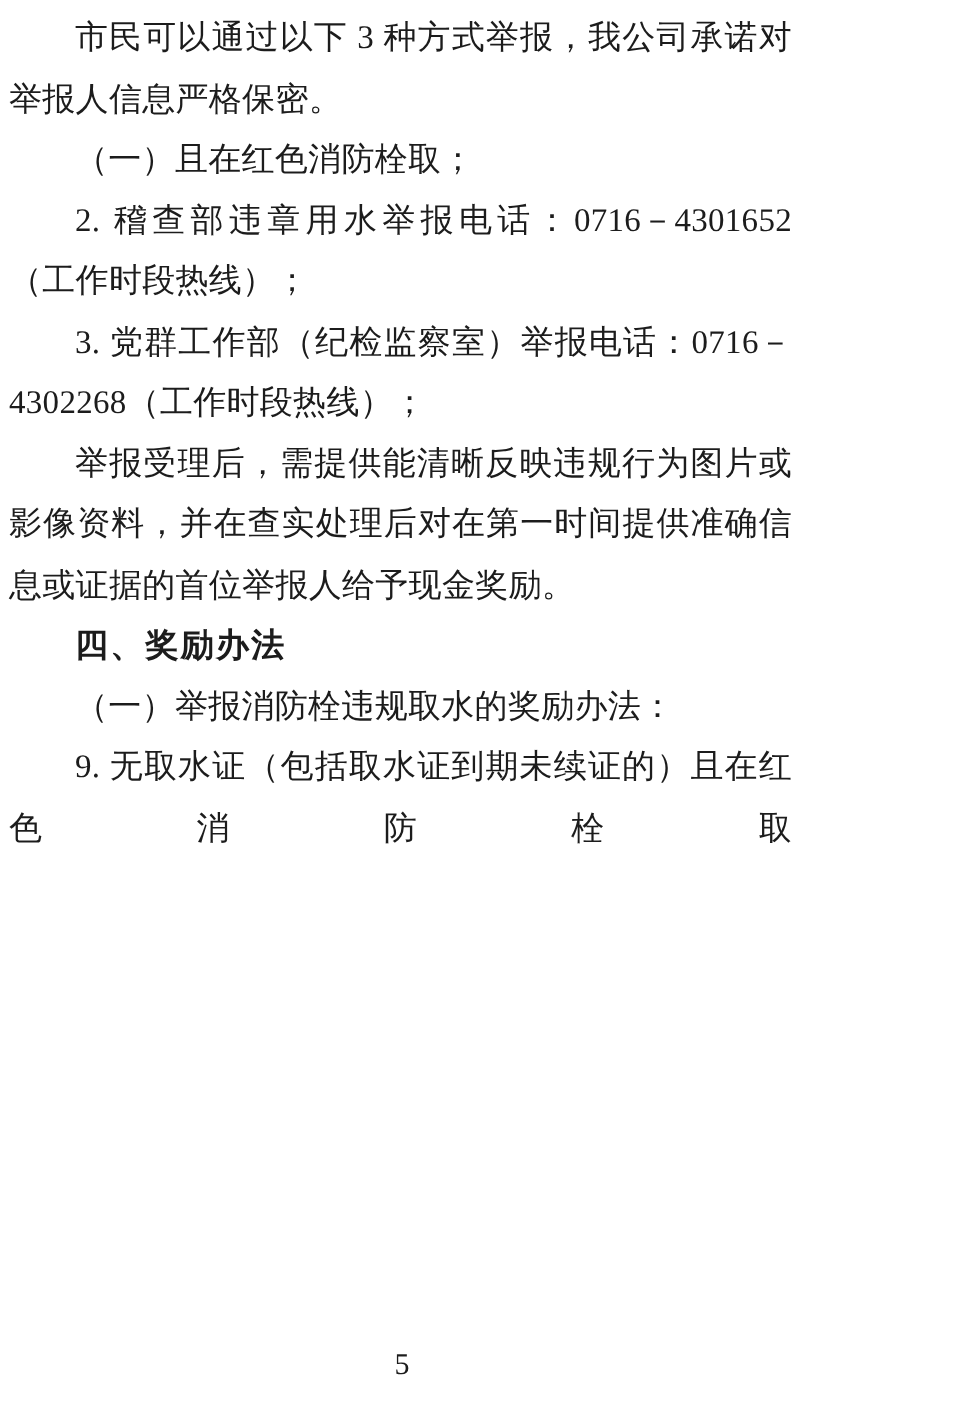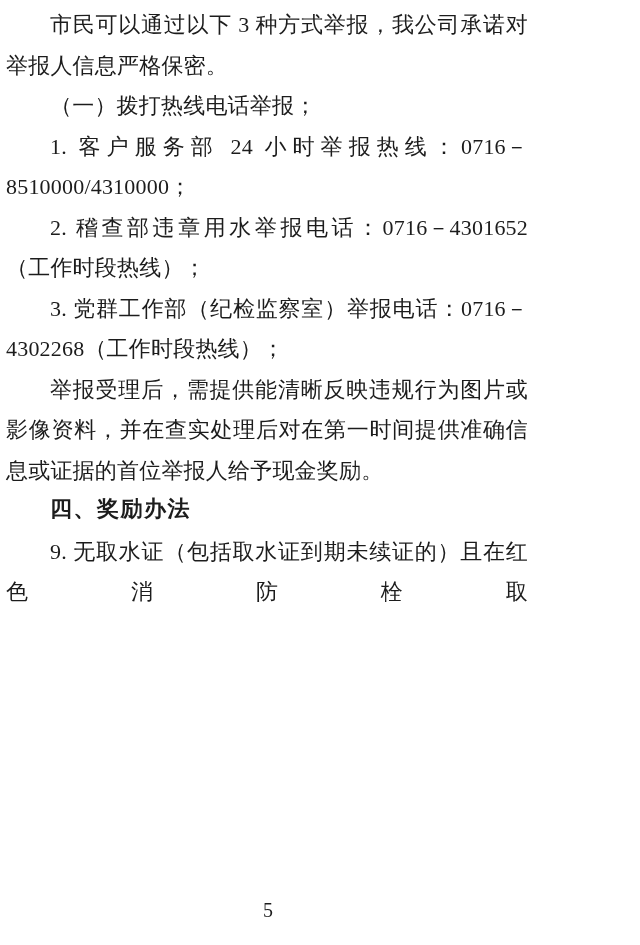--- a/index.html
+++ b/index.html
@@ -21,21 +21,21 @@
     color: #1c1c1c;
   }
   .para {
     margin: 0;
     text-indent: 2em;
     text-align: justify;
     letter-spacing: 0.2px;
   }
   .heading {
     font-weight: 700;
-    font-family: Liberation Mono, monospace;
+    font-family: Liberation Sans, sans-serif;
     letter-spacing: 1.5px;
   }
   .cont-line {
     
     text-align-last: justify;
   }
   .page-footer {
     position: absolute;
     left: 0;
     right: 0;
@@ -45,21 +45,21 @@
     line-height: 24px;
     text-indent: 0;
     color: #1c1c1c;
   }
 </style>
 </head>
 <body>
 
 <div class="page">
   <p class="para">市民可以通过以下 3 种方式举报，我公司承诺对举报人信息严格保密。</p>
-  <p class="para">（一）拨打热线电话举报；</p>
-  <p class="para">1. 客户服务部 24 小时举报热线：0716－8510000/4310000；</p>
+  <p class="para">（一）且在红色消防栓取；</p>
   <p class="para">2. 稽查部违章用水举报电话：0716－4301652（工作时段热线）；</p>
   <p class="para">3. 党群工作部（纪检监察室）举报电话：0716－4302268（工作时段热线）；</p>
   <p class="para">举报受理后，需提供能清晰反映违规行为图片或影像资料，并在查实处理后对在第一时间提供准确信息或证据的首位举报人给予现金奖励。</p>
   <p class="para heading">四、奖励办法</p>
+  <p class="para">（一）举报消防栓违规取水的奖励办法：</p>
   <p class="para cont-line">9. 无取水证（包括取水证到期未续证的）且在红色消防栓取</p>
   <div class="page-footer">5</div>
 </div>
 
 </body></html>

